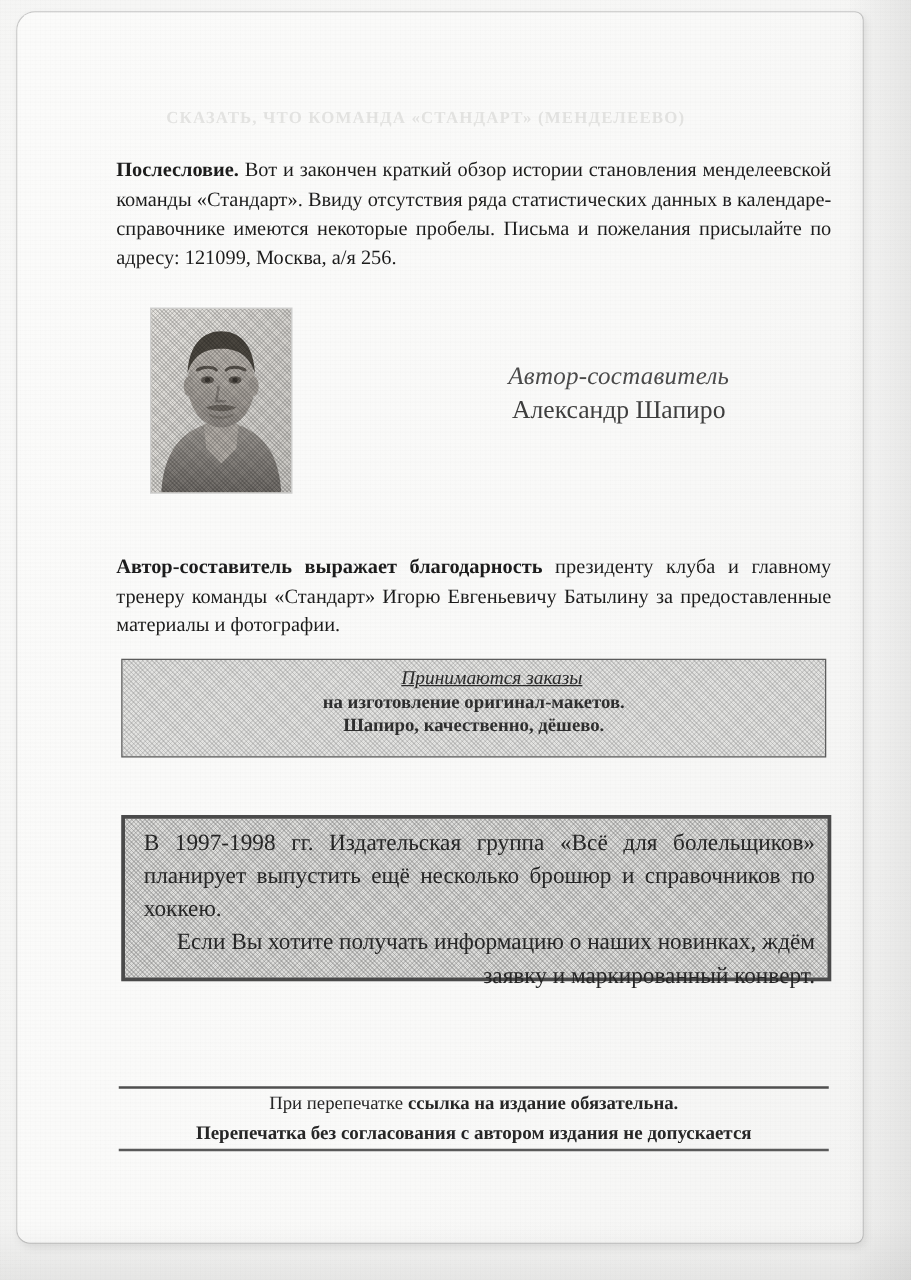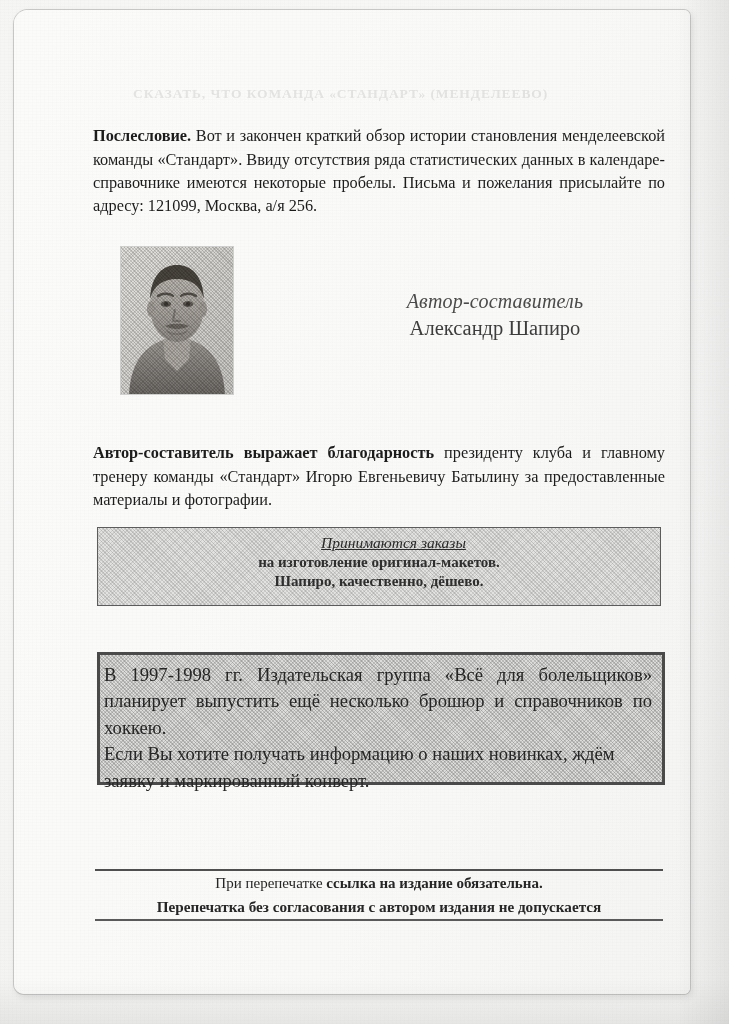--- a/index.html
+++ b/index.html
@@ -179,40 +179,40 @@
   
   #announce-box {
     position: absolute;
     left: 4px;
     top: 652px;
     width: 568px;
     height: 133px;
     box-sizing: border-box;
     border: 3px solid #4a4a4a;
     background: #dcdcda;
-    padding: 7px 10px 0 4px;
+    padding: 7px 10px 0 15px;
   }
   #announce-box .halftone-fill {
     position: absolute;
     inset: 0;
     pointer-events: none;
     opacity: .70;
     background-image:
       repeating-linear-gradient(45deg, rgba(60,60,60,.34) 0 1px, rgba(255,255,255,0) 1px 2.5px),
       repeating-linear-gradient(-45deg, rgba(60,60,60,.26) 0 1px, rgba(255,255,255,0) 1px 2.5px);
   }
   #announce-box .inner { position: relative; z-index: 2; }
   .announce-par {
     font-size: 18.6px;
     line-height: 26.4px;
     text-align: justify;
     text-justify: inter-word;
     color: #262626;
   }
-  .announce-par.last { text-align: left; }
+  .announce-par.last { text-align: right; }
 
   
   #footer { position: absolute; left: 2px; top: 869px; width: 568px; }
   .rule {
     height: 2px;
     background: #4f4f4f;
     width: 100%;
   }
   .rule.thin { height: 1.5px; background: #5a5a5a; }
   .footer-line {

